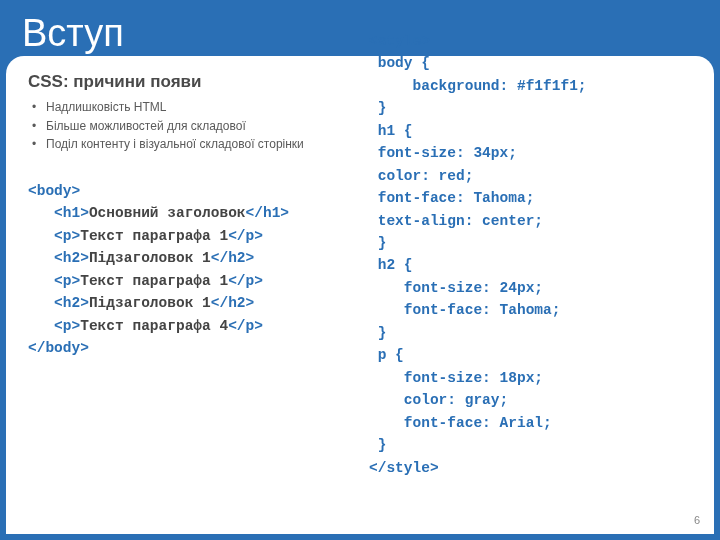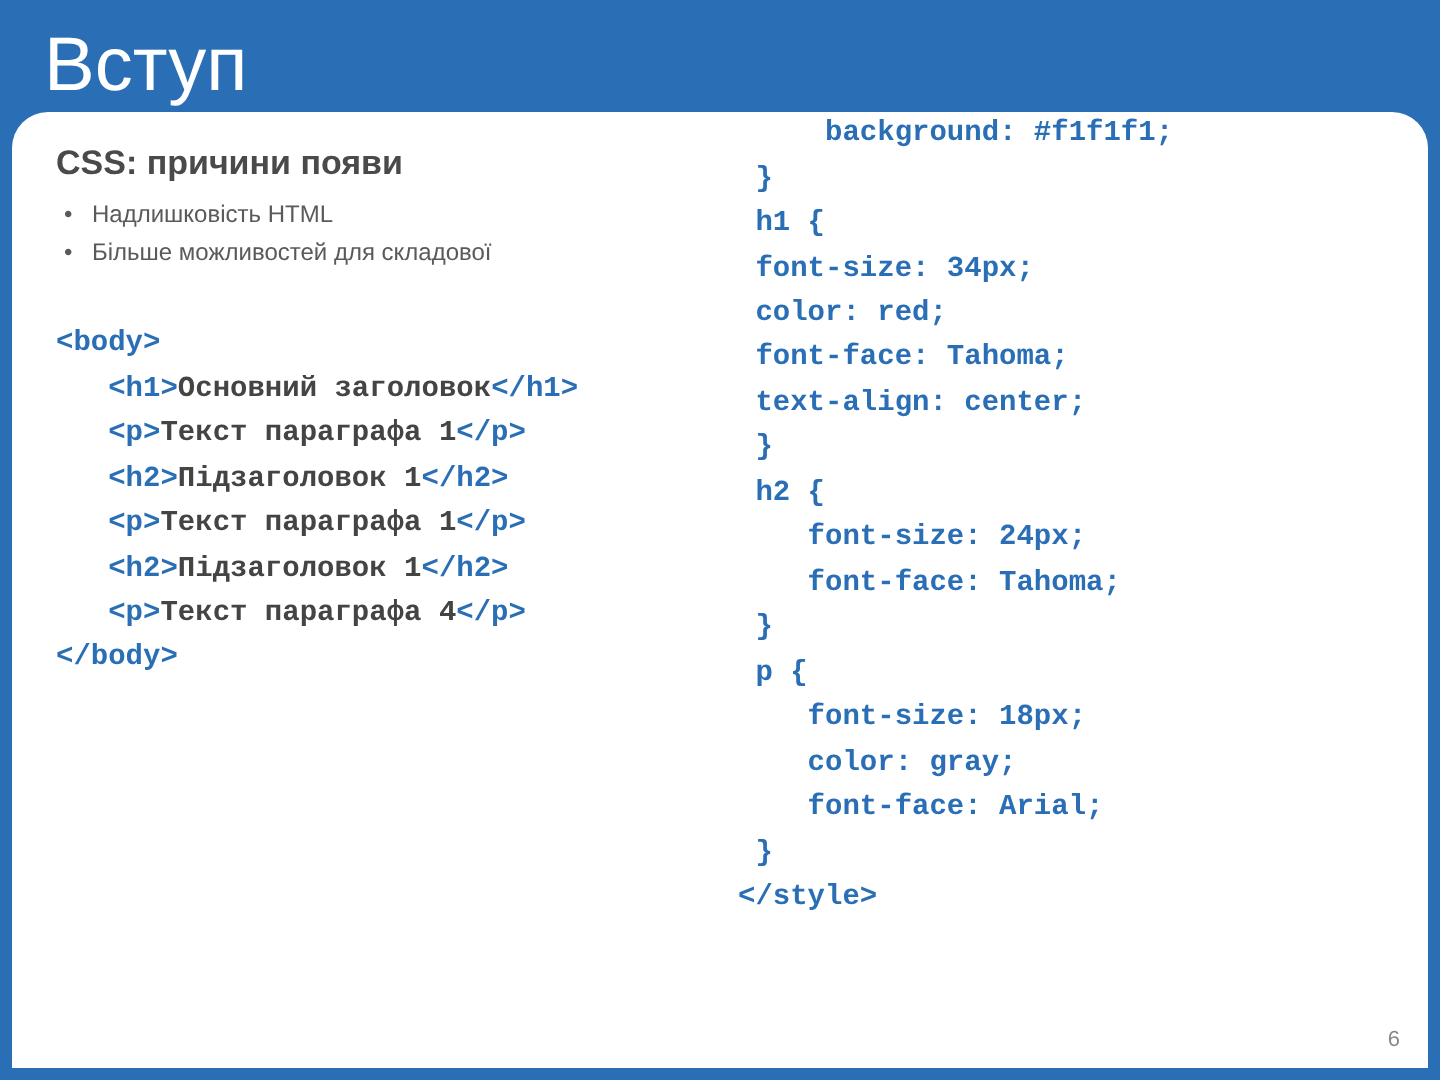--- a/index.html
+++ b/index.html
@@ -78,20 +78,21 @@
 <div class="slide">
   <div class="title">Вступ</div>
 
   <div class="body-area">
 
     <div class="heading">CSS: причини появи</div>
 
     <ul class="bullets">
       <li>Надлишковість HTML</li>
       <li>Більше можливостей для складової</li>
+      <li>Поділ контенту і візуальної складової сторінки</li>
     </ul>
 
     <div class="columns">
 
       <div class="col-left code"><span class="tag">&lt;body&gt;</span>
 <span class="tag">   &lt;h1&gt;</span><span class="plain">Основний заголовок</span><span class="tag">&lt;/h1&gt;</span>
 <span class="tag">   &lt;p&gt;</span><span class="plain">Текст параграфа 1</span><span class="tag">&lt;/p&gt;</span>
 <span class="tag">   &lt;h2&gt;</span><span class="plain">Підзаголовок 1</span><span class="tag">&lt;/h2&gt;</span>
 <span class="tag">   &lt;p&gt;</span><span class="plain">Текст параграфа 1</span><span class="tag">&lt;/p&gt;</span>
 <span class="tag">   &lt;h2&gt;</span><span class="plain">Підзаголовок 1</span><span class="tag">&lt;/h2&gt;</span>

